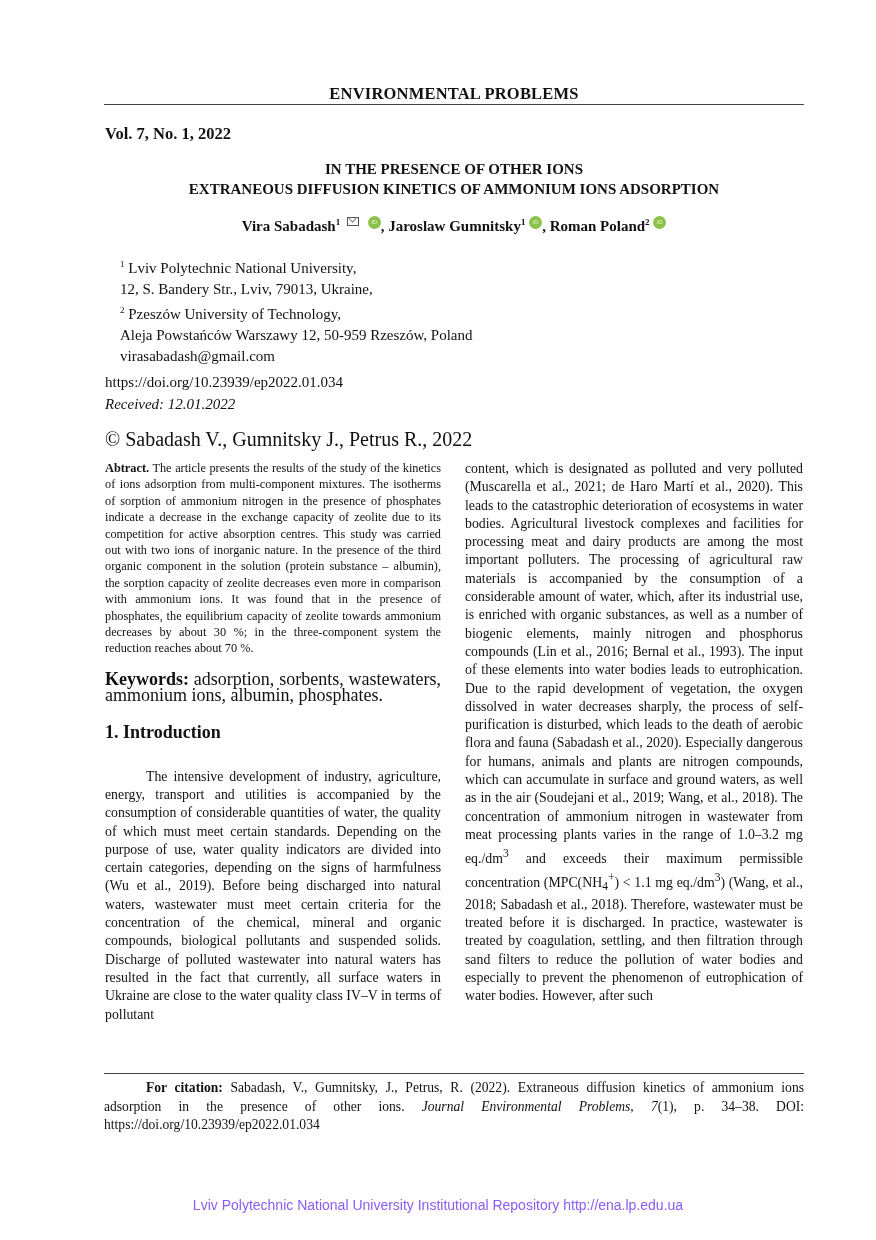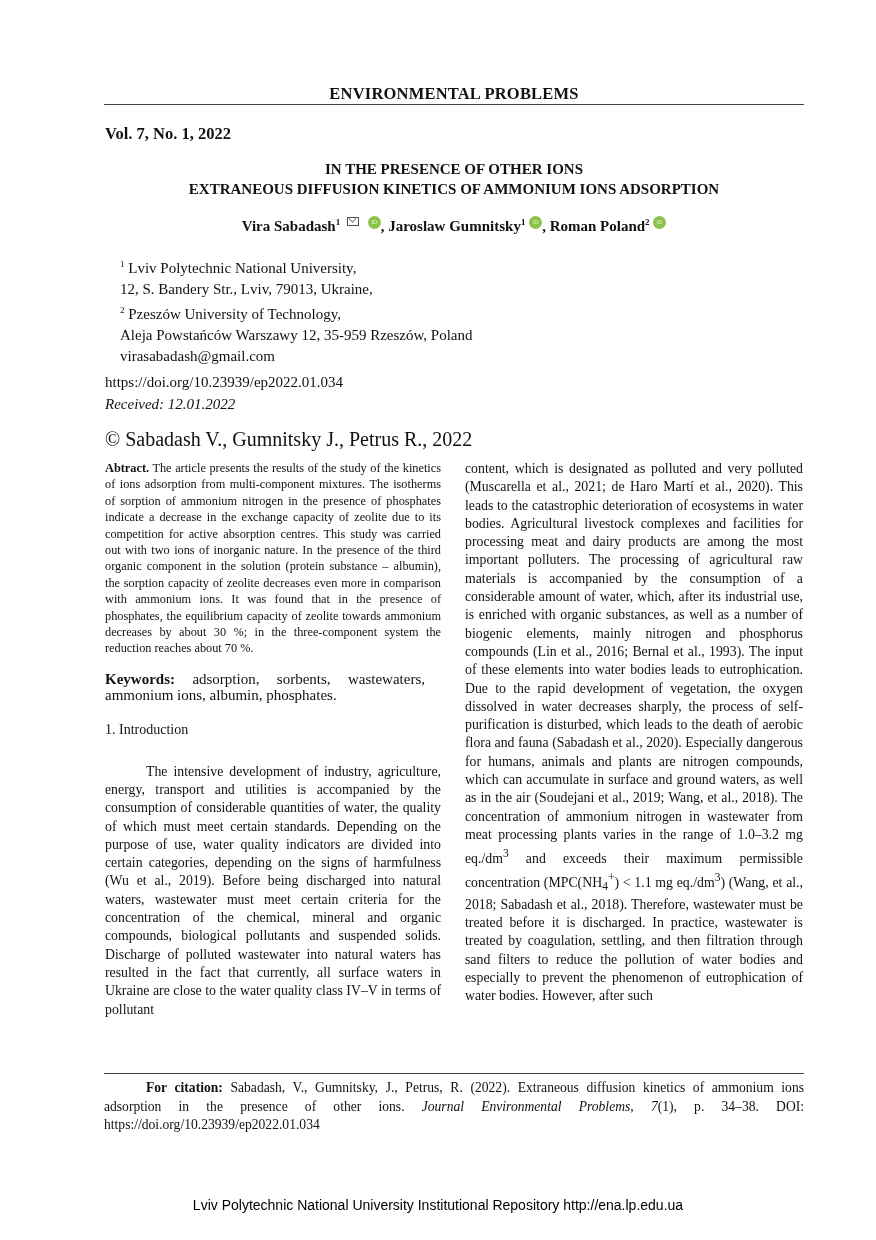--- a/index.html
+++ b/index.html
@@ -137,27 +137,27 @@
       text-align: justify;
     }
     .col-left { left: 1px; }
     .col-right { left: 361px; width: 338px; }
     .abstract {
       font-size: 12.3px;
       line-height: 16.4px;
       margin: 0;
     }
     .keywords {
-      font-size: 15px;
+      font-size: 18px;
       line-height: 16.4px;
-      margin: 14px 16px 0 0;
+      margin: 14px 0 0 0;
     }
     .section-heading {
-      font-weight: normal;
-      font-size: 14px;
+      font-weight: bold;
+      font-size: 18px;
       margin: 18px 0 0 0;
     }
     .body-text {
       font-size: 13.8px;
       line-height: 18.3px;
       margin: 0;
     }
     .intro-para {
       margin-top: 25px;
       text-indent: 41px;
@@ -180,21 +180,21 @@
     }
     .citation .lead { text-indent: 42px; display: block; }
     .repo-footer {
       position: absolute;
       top: 1197px;
       left: 0;
       width: 876px;
       text-align: center;
       font-family: "Liberation Sans", "DejaVu Sans", sans-serif;
       font-size: 14px;
-      color: #000000;
+      color: #8b5cf6;
     }
     b { font-weight: bold; }
     i { font-style: italic; }
   </style>
 </head>
 <body>
 
 <div class="page">
 
   <div class="journal-header">ENVIRONMENTAL PROBLEMS</div>
@@ -214,21 +214,21 @@
     <span>Jaroslaw Gumnitsky</span><sup>1</sup>
     <span class="orcid-icon">iD</span><span>, </span>
     <span>Roman Poland</span><sup>2</sup>
     <span class="orcid-icon">iD</span>
   </div>
 
   <div class="affil">
     <div><sup>1</sup> <span>Lviv Polytechnic National University,</span></div>
     <div>12, S. Bandery Str., Lviv, 79013, Ukraine,</div>
     <div><sup>2</sup> <span>Pzeszów University of Technology,</span></div>
-    <div>Aleja Powstańców Warszawy 12, 35-959 Rzeszów, Poland</div>
+    <div>Aleja Powstańców Warszawy 12, 50-959 Rzeszów, Poland</div>
     <div>virasabadash@gmail.com</div>
   </div>
 
   <div class="doi">https://doi.org/10.23939/ep2022.01.034</div>
   <div class="received">Received: 12.01.2022</div>
   <div class="copyright">© Sabadash V., Gumnitsky J., Petrus R., 2022</div>
 
   <div class="col col-left">
     <p class="abstract"><b>Abtract.</b><span> The article presents the results of the study of the kinetics of ions adsorption from multi-component mixtures. The isotherms of sorption of ammonium nitrogen in the presence of phosphates indicate a decrease in the exchange capacity of zeolite due to its competition for active absorption centres. This study was carried out with two ions of inorganic nature. In the presence of the third organic component in the solution (protein substance – albumin), the sorption capacity of zeolite decreases even more in comparison with ammonium ions. It was found that in the presence of phosphates, the equilibrium capacity of zeolite towards ammonium decreases by about 30 %; in the three-component system the reduction reaches about 70 %.</span></p>
     <p class="keywords"><b>Keywords:</b><span> adsorption, sorbents, wastewaters, ammonium ions, albumin, phosphates.</span></p>

